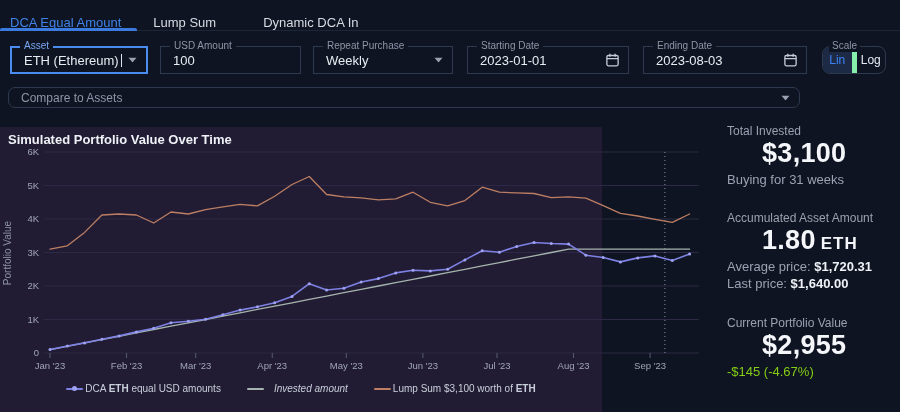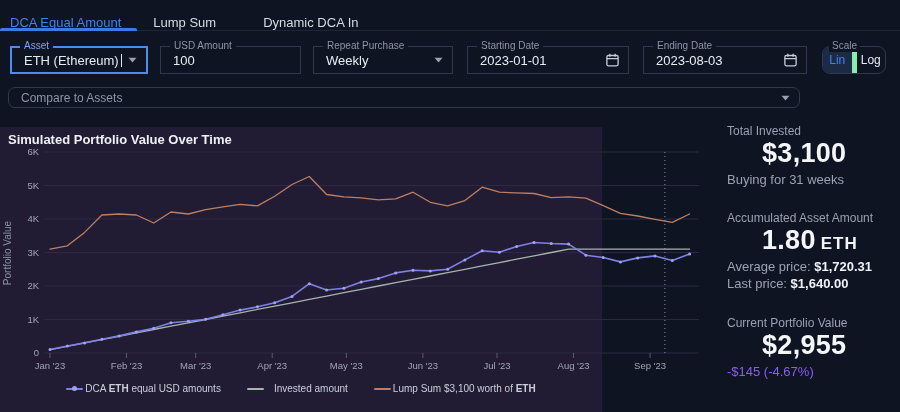--- a/index.html
+++ b/index.html
@@ -38,21 +38,21 @@
   
   .chart-panel{position:absolute;left:0;top:127px;width:602px;height:285px;background:#211c33;}
   .chart-title{position:absolute;left:8px;top:5px;font-size:13px;font-weight:bold;color:#eef1f6;}
   #chart-svg{position:absolute;left:0;top:22px;font-family:"Liberation Sans",sans-serif;}
   #chart-svg text.tick{fill:#a0a6b8;font-size:9.5px;}
   #chart-svg text.axlabel{fill:#8d93a6;font-size:10px;}
   .legend{position:absolute;left:0;right:0;top:256px;display:flex;justify-content:center;gap:26px;align-items:center;}
   .legend-item{display:flex;align-items:center;gap:2px;font-size:10px;color:#c9cfda;cursor:pointer;}
   .legend-line{width:17px;height:2px;border-radius:1px;position:relative;}
   .legend-dot{position:absolute;left:6px;top:-1.5px;width:5px;height:5px;border-radius:50%;}
-  .legend-item .it{margin-left:8px;}
+  .legend-item .it{font-style:italic;margin-left:8px;}
   .b{font-weight:bold;}
 
   
   .sb{position:absolute;left:727px;white-space:nowrap;}
   .sb-label{font-size:12px;color:#99a1b2;}
   .sb-big{font-size:27px;font-weight:bold;color:#f4f6fa;letter-spacing:.3px;margin-left:35px;}
   .sb-sub{font-size:13px;color:#9aa2b3;}
   .sb-unit{font-size:17px;font-weight:bold;letter-spacing:1px;margin-left:5px;}
   .sb-price{font-size:13px;color:#9aa2b3;text-align:right;}
   .sb-price .v{color:#eef1f6;font-weight:bold;}
@@ -229,15 +229,15 @@
   <div class="sb sb-big" style="top:138px;">$3,100</div>
   <div class="sb sb-sub" style="top:172px;">Buying for 31 weeks</div>
 
   <div class="sb sb-label" style="top:211px;">Accumulated Asset Amount</div>
   <div class="sb sb-big" style="top:225px;"><span>1.80</span><span class="sb-unit">ETH</span></div>
   <div class="sb sb-price" style="top:259px;"><span>Average price: </span><span class="v">$1,720.31</span></div>
   <div class="sb sb-price" style="top:276px;"><span>Last price: </span><span class="v">$1,640.00</span></div>
 
   <div class="sb sb-label" style="top:316px;">Current Portfolio Value</div>
   <div class="sb sb-big" style="top:330px;">$2,955</div>
-  <div class="sb sb-change" style="top: 364px; color: #8b5cf6;">-$145 (-4.67%)</div>
+  <div class="sb sb-change" style="top: 364px; color: #84cc16;">-$145 (-4.67%)</div>
 
 </div>
 
 </body></html>

